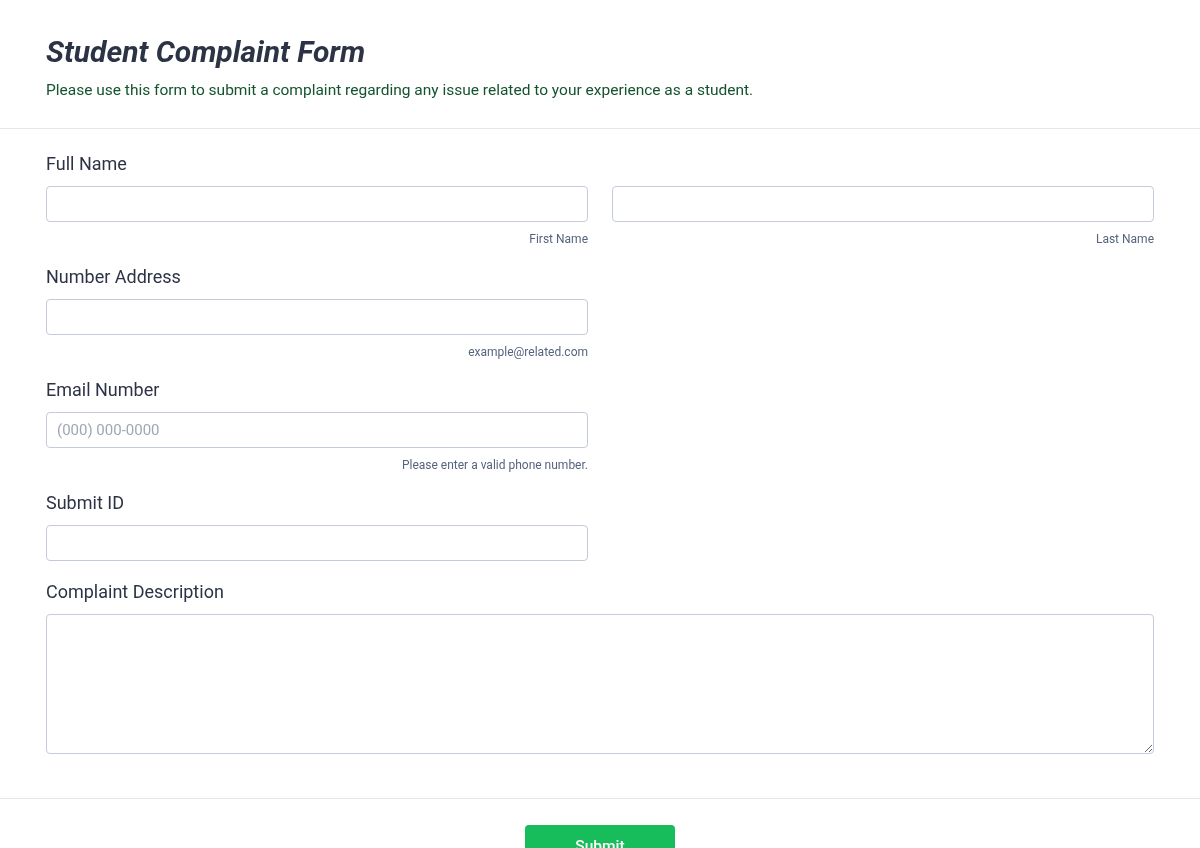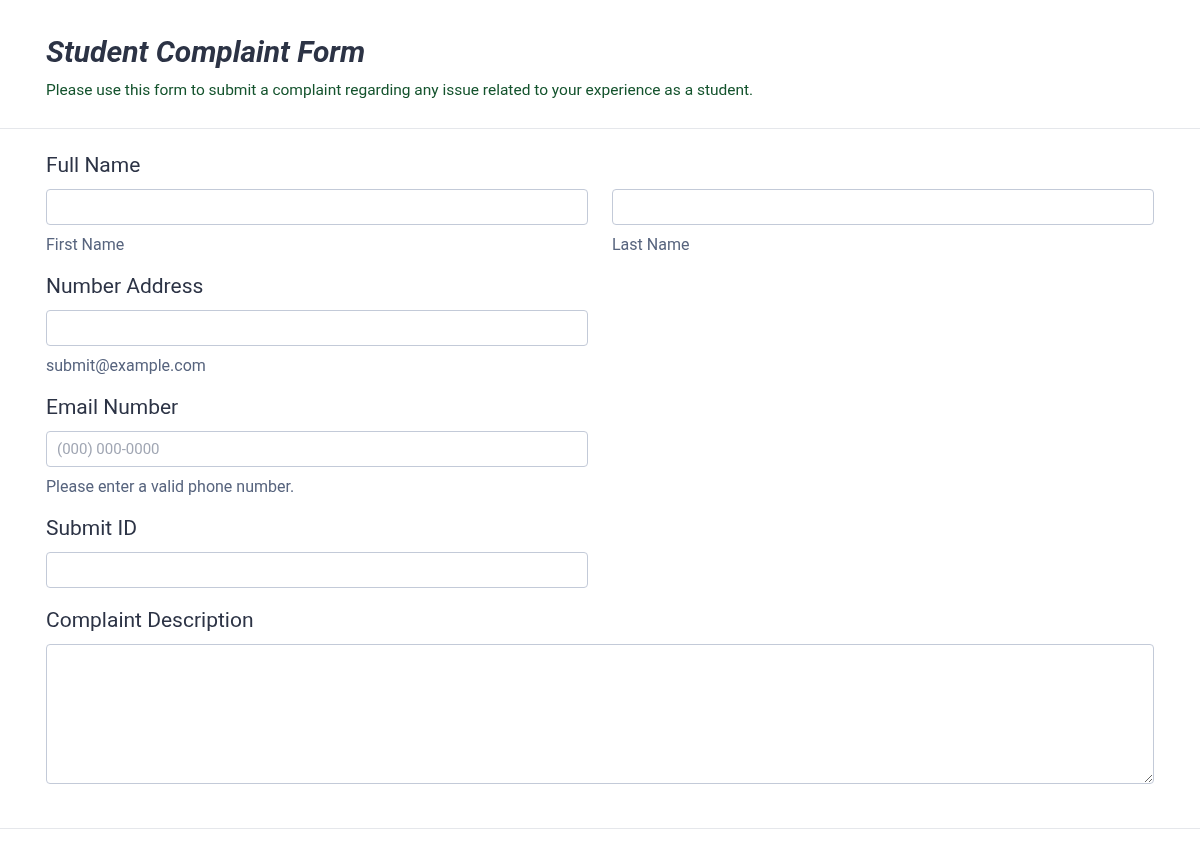--- a/index.html
+++ b/index.html
@@ -23,21 +23,21 @@
       font-size: 15.5px;
       color: #14532d;
       line-height: 1.5;
     }
     .form-body {
       padding: 24px 46px 20px;
     }
     .field-group { margin-bottom: 20px; }
     .field-label {
       display: block;
-      font-size: 21px;
+      font-size: 18px;
       font-weight: 400;
       color: #2c3345;
       margin-bottom: 12px;
     }
     .two-col {
       display: flex;
       gap: 24px;
     }
     .col { flex: 1; }
     .half { width: calc(50% - 12px); }
@@ -52,23 +52,24 @@
       color: #2c3345;
       font-family: inherit;
     }
     input::placeholder, textarea::placeholder { color: #a0a6b3; }
     textarea {
       height: 140px;
       resize: vertical;
       padding: 8px 10px;
     }
     .sub-label {
-      font-size: 16px;
+      font-size: 12px;
       color: #57647e;
       margin-top: 10px;
+      text-align: right;
     }
     .footer {
       border-top: 1px solid #e5e7eb;
       padding: 26px 46px 40px;
       text-align: center;
     }
     .submit-btn {
       background: #18bd5b;
       color: #fff;
       border: none;
@@ -101,21 +102,21 @@
         <input type="text" style="">
         <div class="sub-label">Last Name</div>
       </div>
     </div>
   </div>
 
   <div class="field-group">
     <label class="field-label">Number Address</label>
     <div class="half">
       <input type="email" style="">
-      <div class="sub-label">submit@example.com</div>
+      <div class="sub-label">example@related.com</div>
     </div>
   </div>
 
   <div class="field-group">
     <label class="field-label">Email Number</label>
     <div class="half">
       <input type="tel" placeholder="(000) 000-0000" style="">
       <div class="sub-label">Please enter a valid phone number.</div>
     </div>
   </div>

